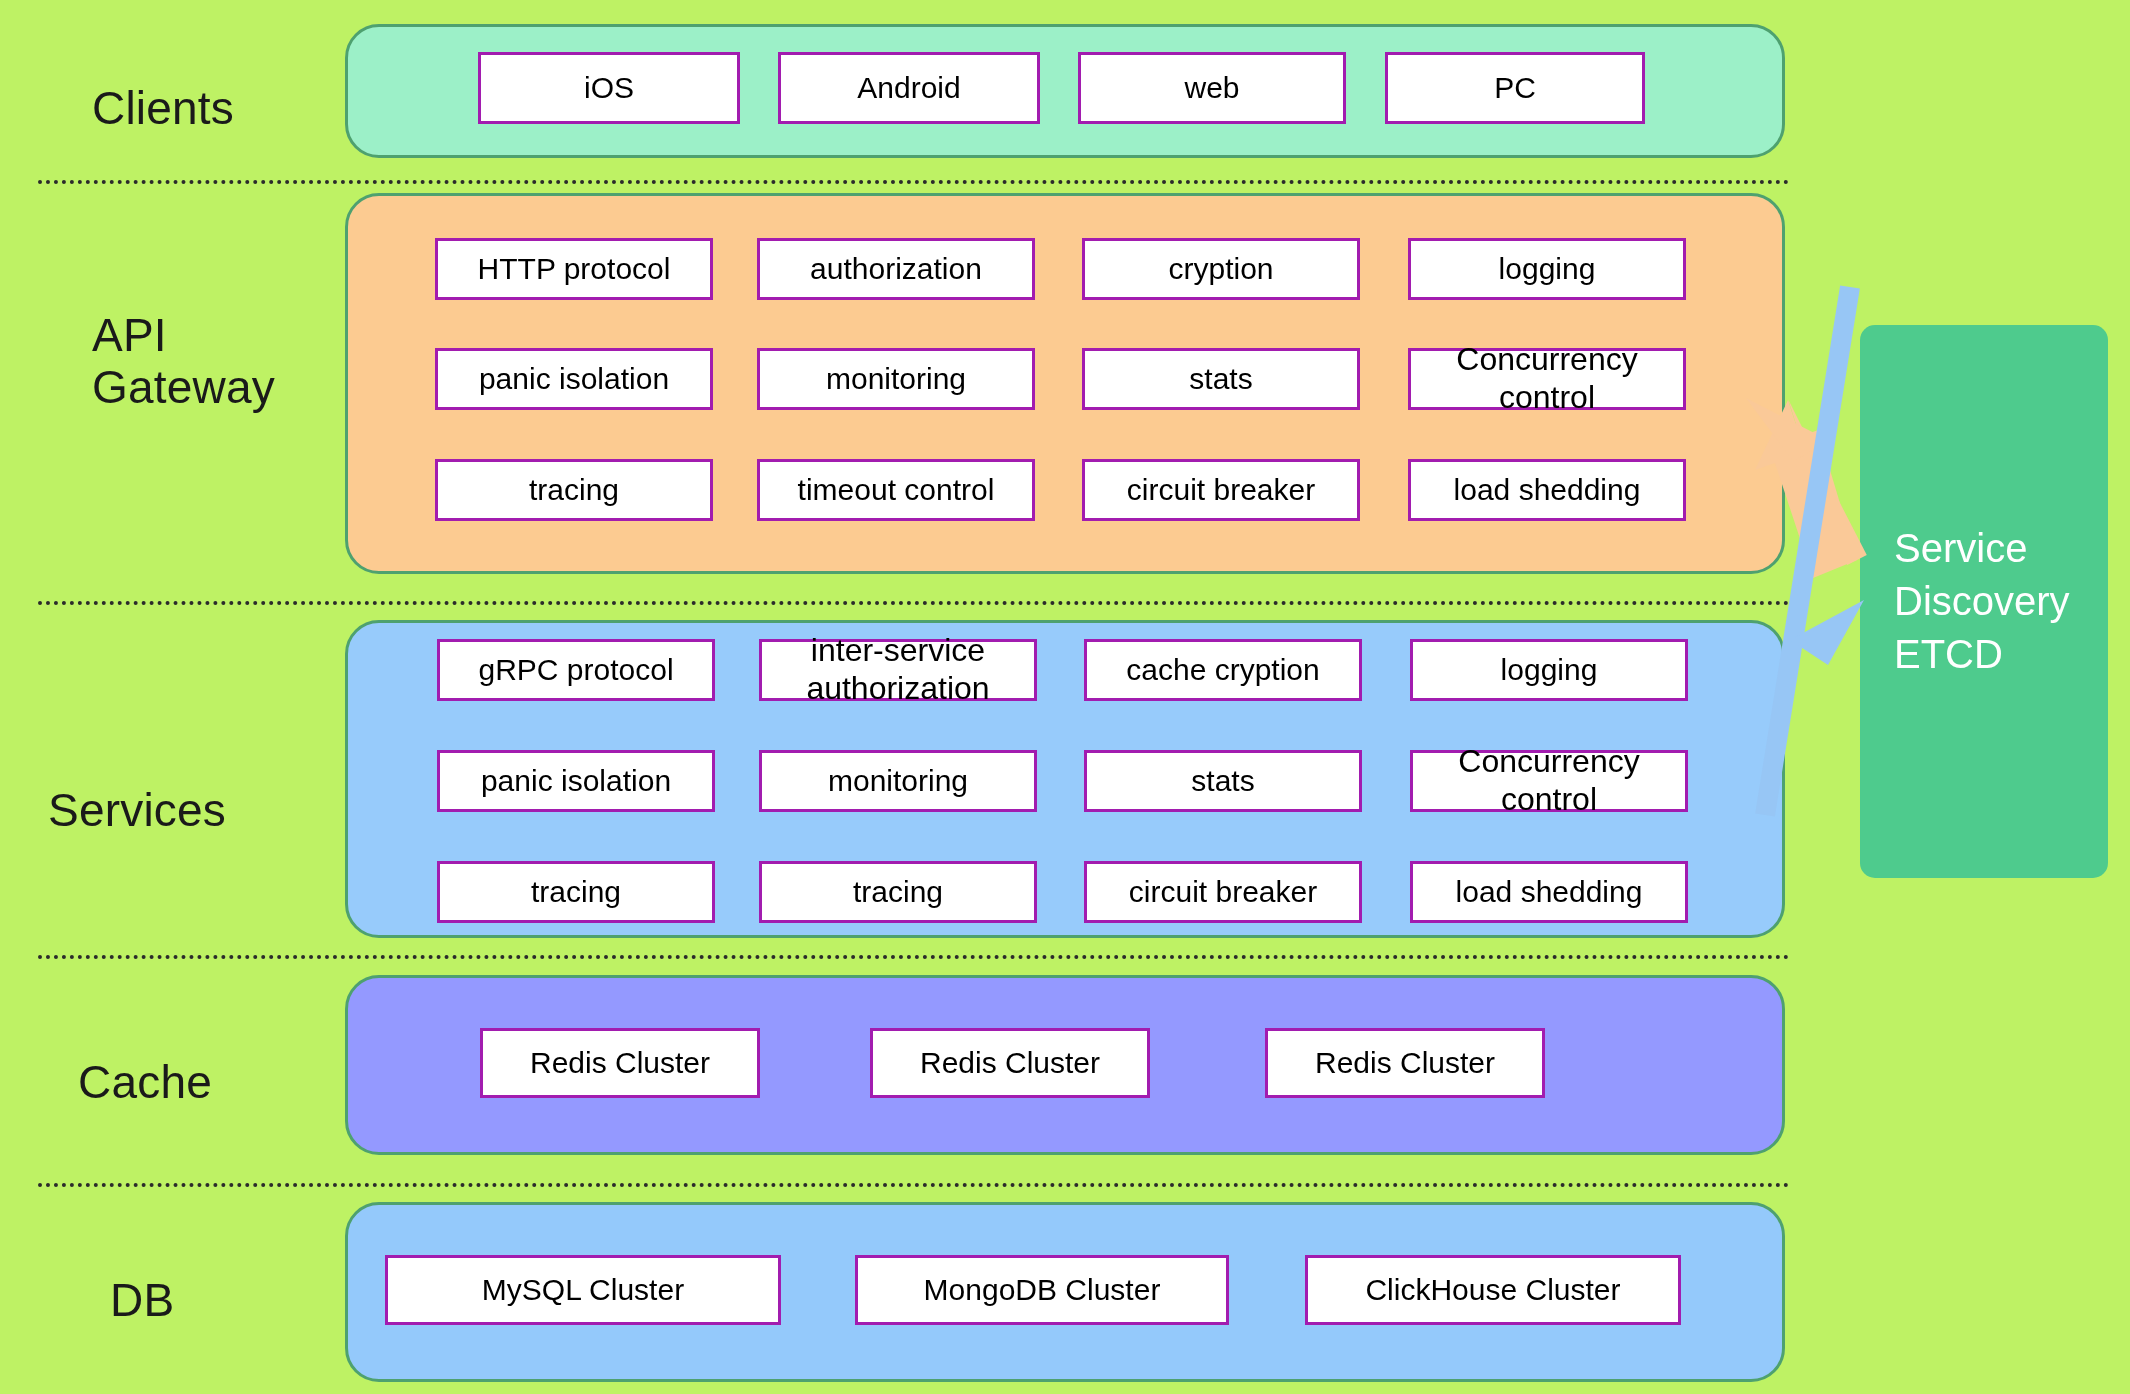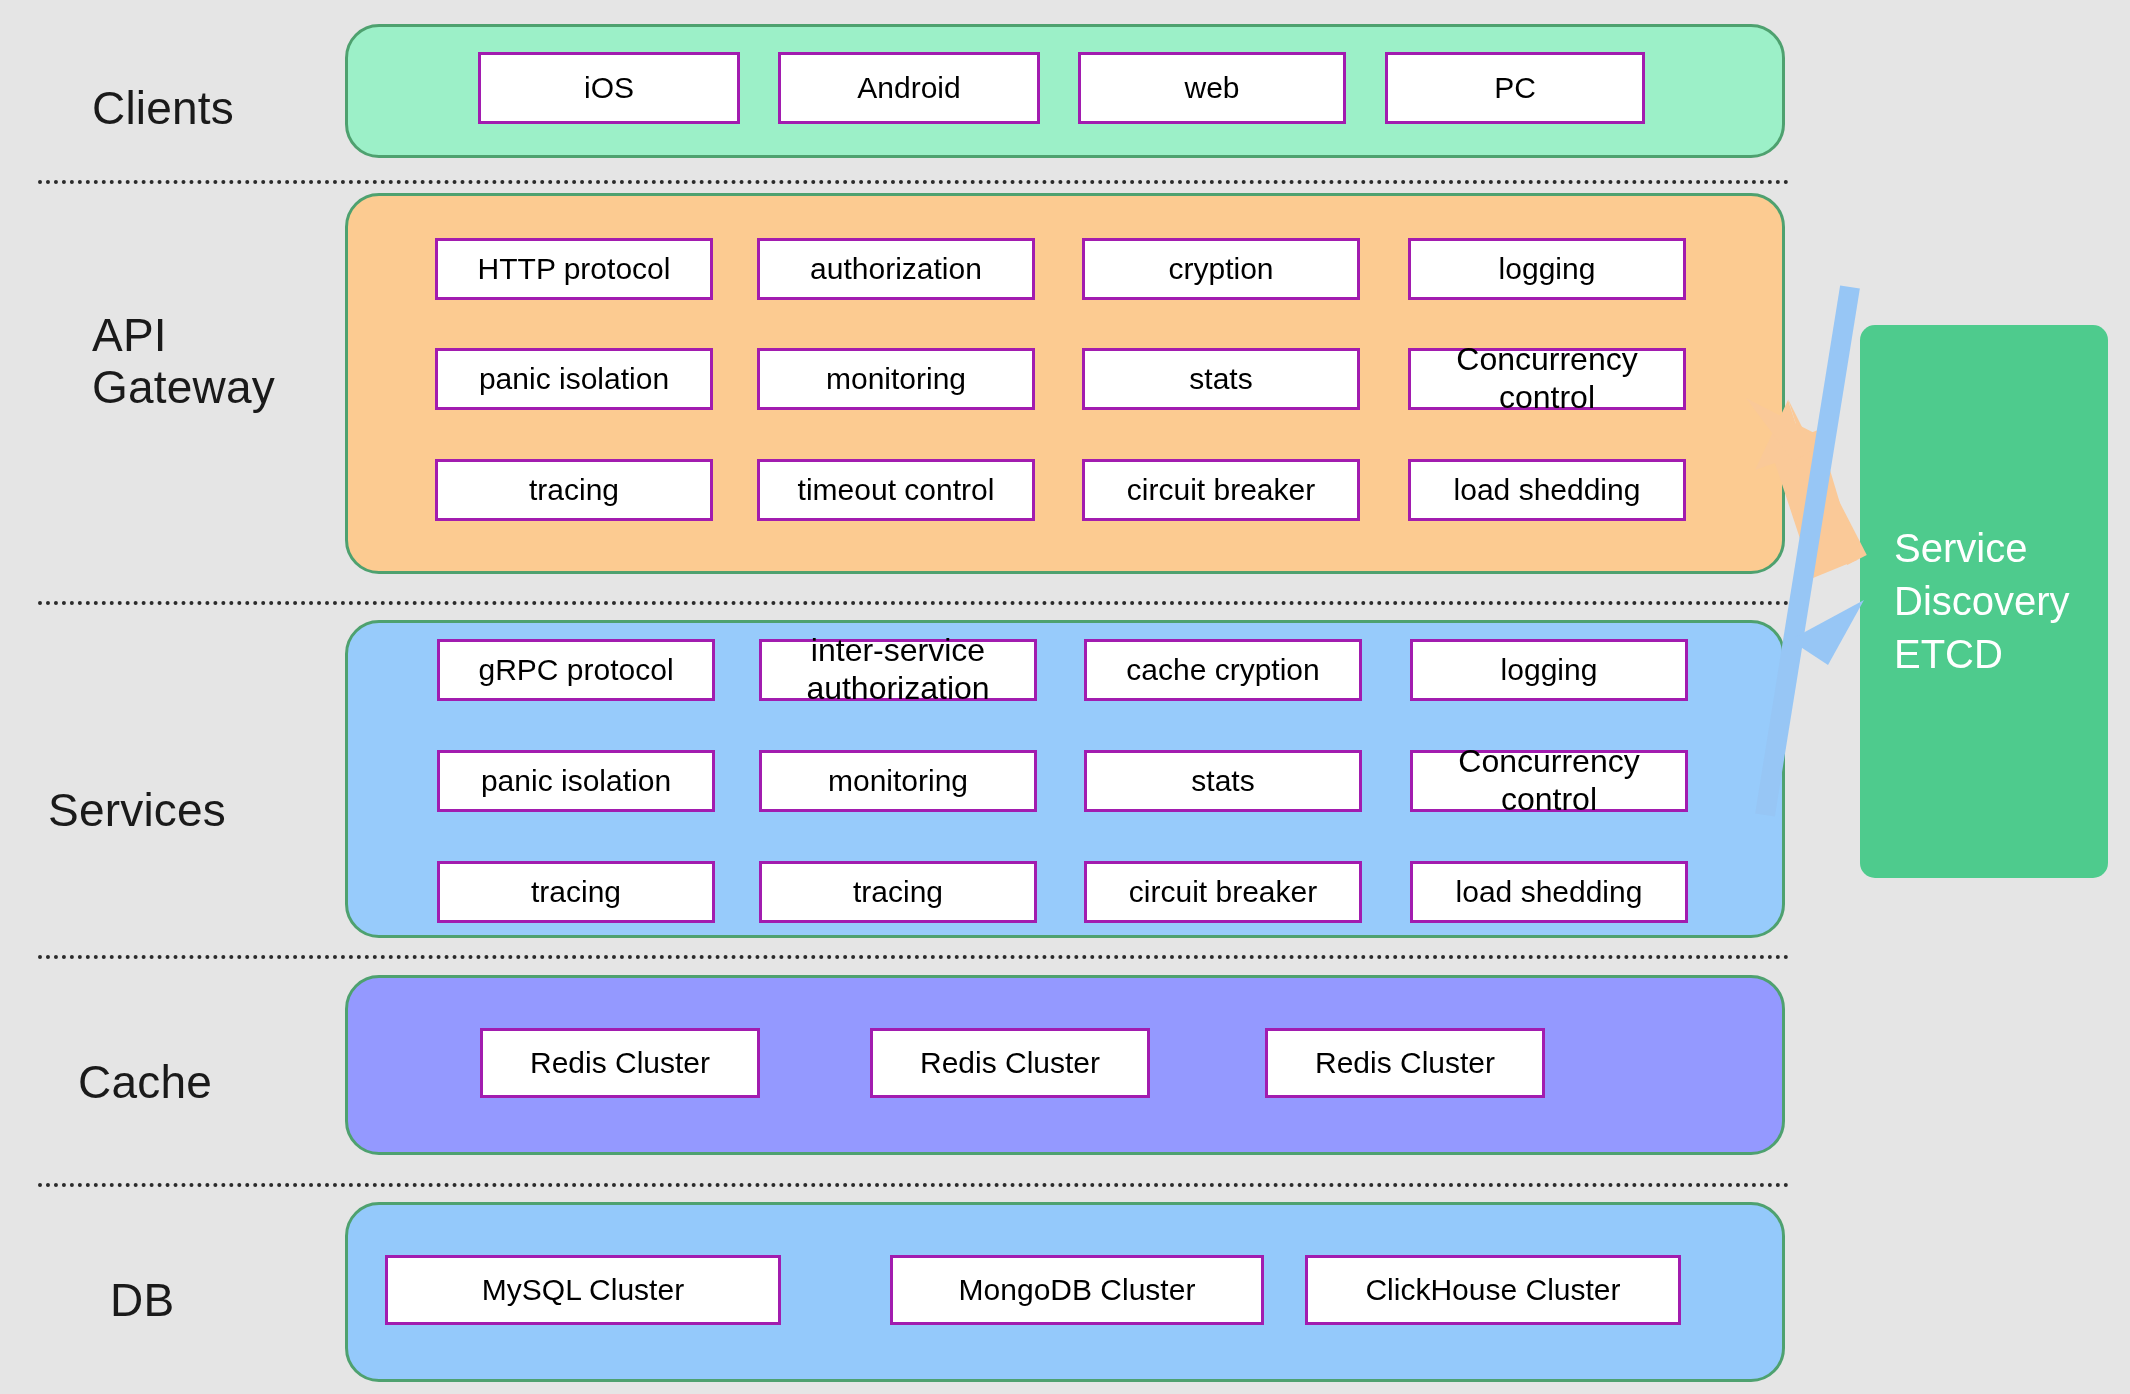--- a/index.html
+++ b/index.html
@@ -4,21 +4,21 @@
 <style>
   html, body {
     margin: 0;
     padding: 0;
     background: #ffffff;
   }
   #canvas {
     position: relative;
     width: 2130px;
     height: 1394px;
-    background: #e5e5e5;
+    background: #bef264;
     font-family: "Liberation Sans", sans-serif;
     overflow: hidden;
   }
 
   
   .tier-label {
     position: absolute;
     color: #1a1a1a;
     font-family: "Liberation Sans", sans-serif;
     font-weight: 300;
@@ -150,21 +150,21 @@
   <div class="chip" style="left:1084px; top:861px; width:278px; height:62px;">circuit breaker</div>
   <div class="chip" style="left:1410px; top:861px; width:278px; height:62px;">load shedding</div>
 
   <div class="band" style="left:345px; top:975px; width:1440px; height:180px; background:#9499FF;"></div>
   <div class="chip" style="left:480px; top:1028px; width:280px; height:70px;">Redis Cluster</div>
   <div class="chip" style="left:870px; top:1028px; width:280px; height:70px;">Redis Cluster</div>
   <div class="chip" style="left:1265px; top:1028px; width:280px; height:70px;">Redis Cluster</div>
 
   <div class="band" style="left:345px; top:1202px; width:1440px; height:180px; background:#94C9FB;"></div>
   <div class="chip" style="left:385px; top:1255px; width:396px; height:70px;">MySQL Cluster</div>
-  <div class="chip" style="left:890px; top:1255px; width:374px; height:70px;">MongoDB Cluster</div>
+  <div class="chip" style="left:855px; top:1255px; width:374px; height:70px;">MongoDB Cluster</div>
   <div class="chip" style="left:1305px; top:1255px; width:376px; height:70px;">ClickHouse Cluster</div>
 
   <div class="etcd-panel" style="left:1860px; top:325px; width:248px; height:553px;">Service
 Discovery
 ETCD</div>
 
   <svg class="arrow-layer" viewBox="0 0 2130 1394" xmlns="http://www.w3.org/2000/svg">
 
     <g>
       <polygon points="1857,560 1818,430 1800,437 1788,400 1755,470 1775,463 1813,578" fill="#FAC998"></polygon>

